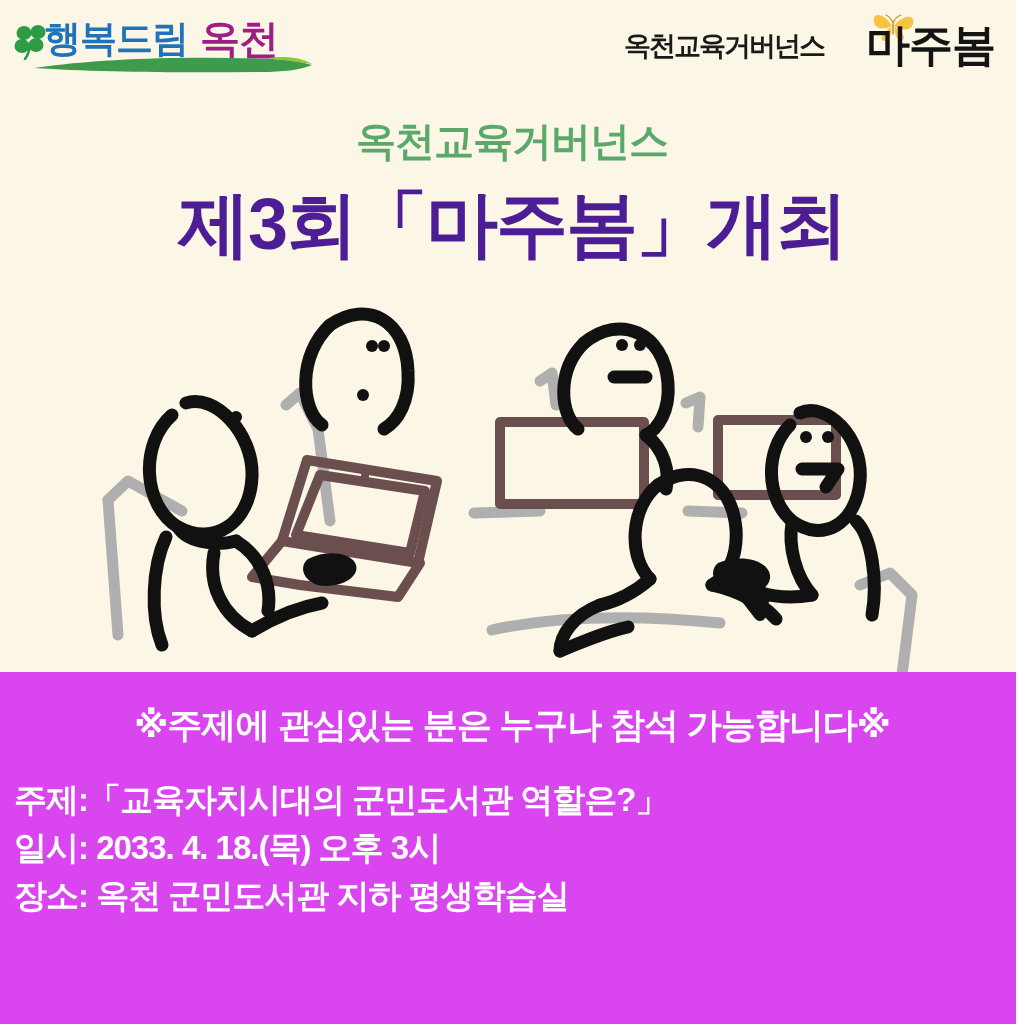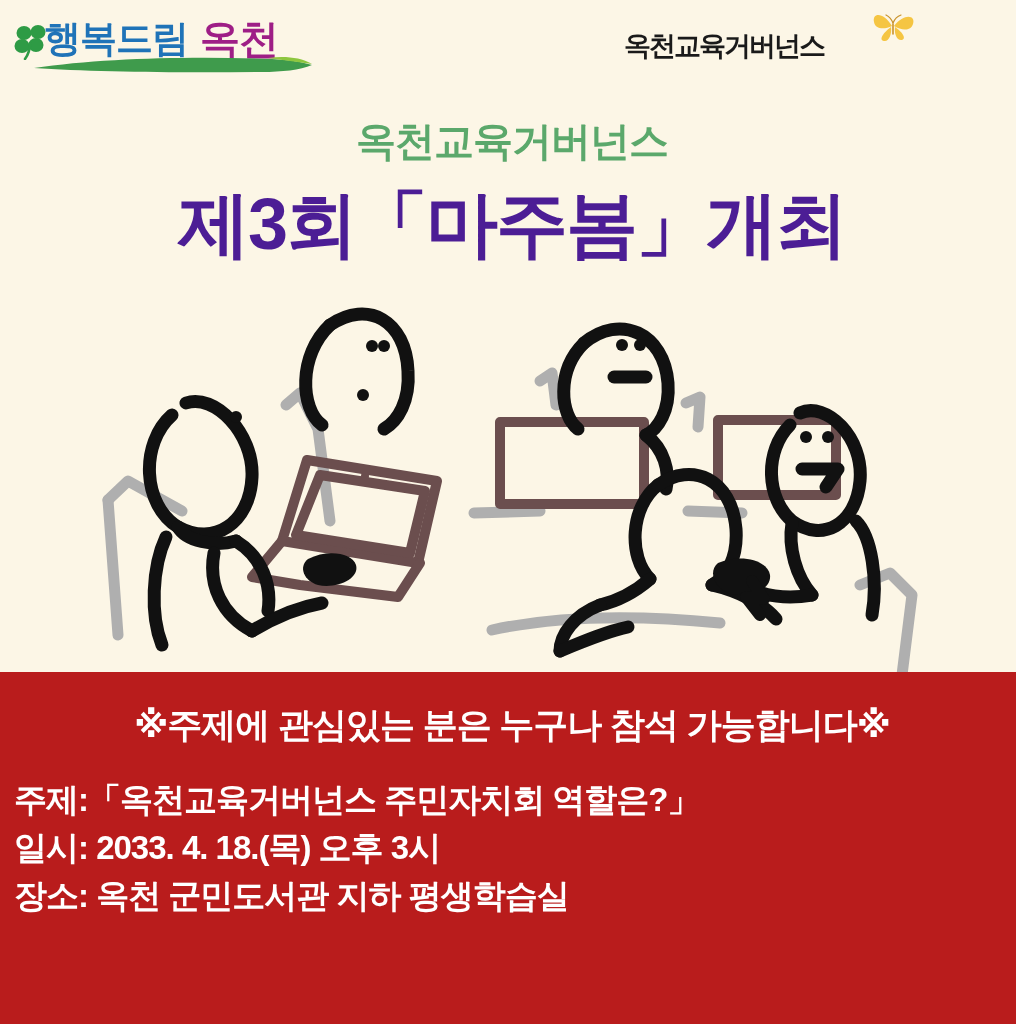--- a/index.html
+++ b/index.html
@@ -133,21 +133,21 @@
     height: 390px;
   }
 
   
   #info-band {
     position: absolute;
     left: 0;
     top: 672px;
     width: 1024px;
     height: 352px;
-    background: #b91c1c;
+    background: #d946ef;
   }
   #notice {
     position: absolute;
     left: 0;
     top: 30px;
     width: 1024px;
     text-align: center;
     font-size: 35px;
     font-weight: bold;
     letter-spacing: -1px;
@@ -198,20 +198,21 @@
       <g fill="#F5C542">
         <path d="M22 16 C14 2 2 2 4 12 C5 19 14 20 22 16 Z"></path>
         <path d="M24 16 C34 3 46 5 43 14 C41 21 32 21 24 16 Z"></path>
         <path d="M21 17 C14 22 8 30 14 31 C19 32 22 24 21 17 Z"></path>
         <path d="M25 17 C31 21 37 28 32 30 C27 31 24 24 25 17 Z"></path>
       </g>
       <path d="M23 14 L23 24" stroke="#C9922A" stroke-width="1.6" stroke-linecap="round"></path>
       <path d="M23 13 C21 8 18 6 16 5" stroke="#C9922A" stroke-width="1.2" fill="none" stroke-linecap="round"></path>
       <path d="M23 13 C25 8 28 6 31 5" stroke="#C9922A" stroke-width="1.2" fill="none" stroke-linecap="round"></path>
     </svg>
+    <div class="brandmark">마주봄</div>
   </div>
 
   <div id="headline">
     <div class="kicker">옥천교육거버넌스</div>
     <div class="title">제3회「마주봄」개최</div>
   </div>
 
   <svg id="illustration" viewBox="0 0 1024 390">
     <g fill="none" stroke-linecap="round" stroke-linejoin="round">
 
@@ -302,20 +303,20 @@
         <path d="M752 296 L764 314 L746 312 L760 330"></path>
       </g>
     </g>
   </svg>
 
   <div id="info-band">
 
     <div id="notice">※주제에 관심있는 분은 누구나 참석 가능합니다※</div>
 
     <div id="details">
-      <div class="detail-line">주제:「옥천교육거버넌스 주민자치회 역할은?」</div>
+      <div class="detail-line">주제:「교육자치시대의 군민도서관 역할은?」</div>
       <div class="detail-line">일시: 2033. 4. 18.(목) 오후 3시</div>
       <div class="detail-line">장소: 옥천 군민도서관 지하 평생학습실</div>
     </div>
 
   </div>
 
 </div>
 
 </body></html>

